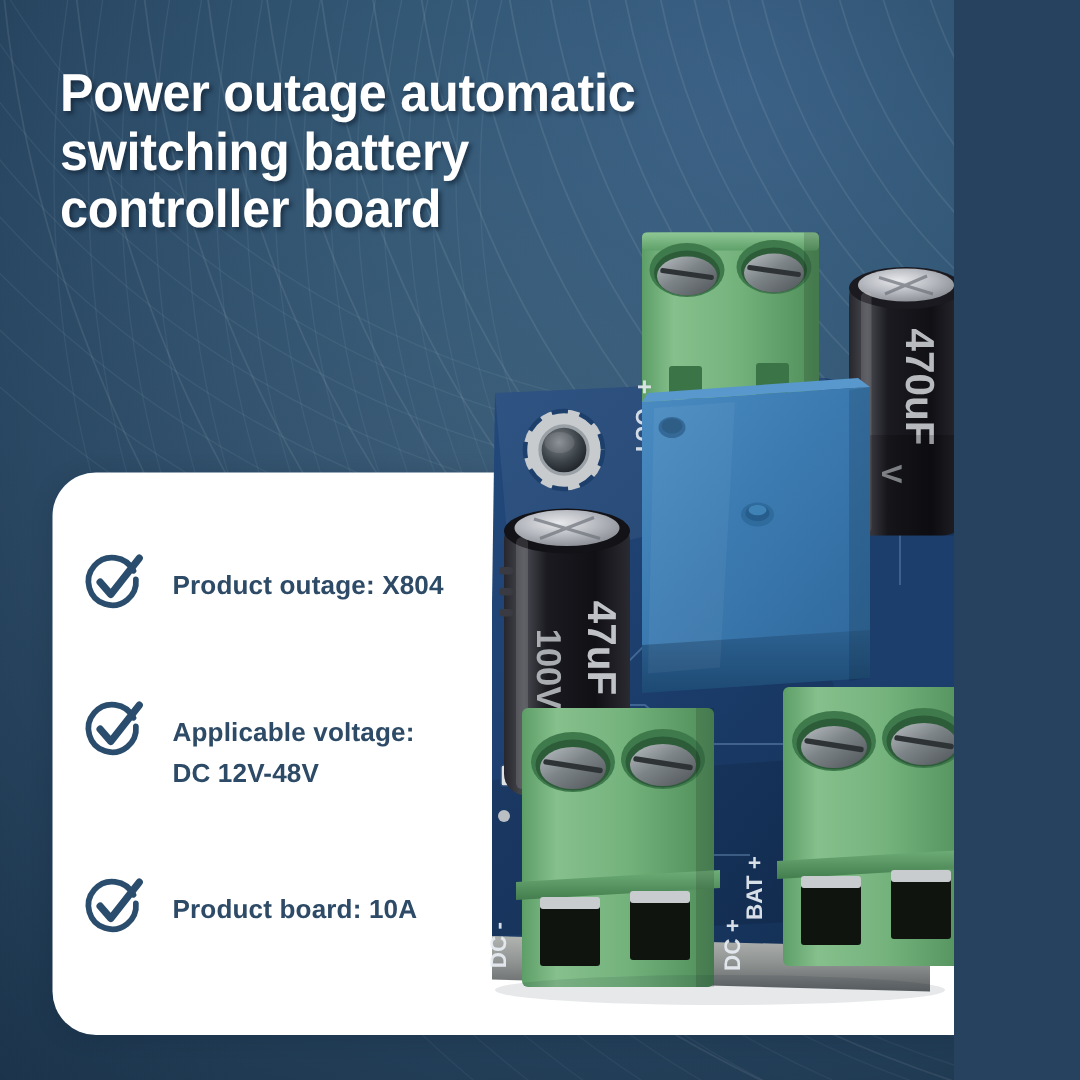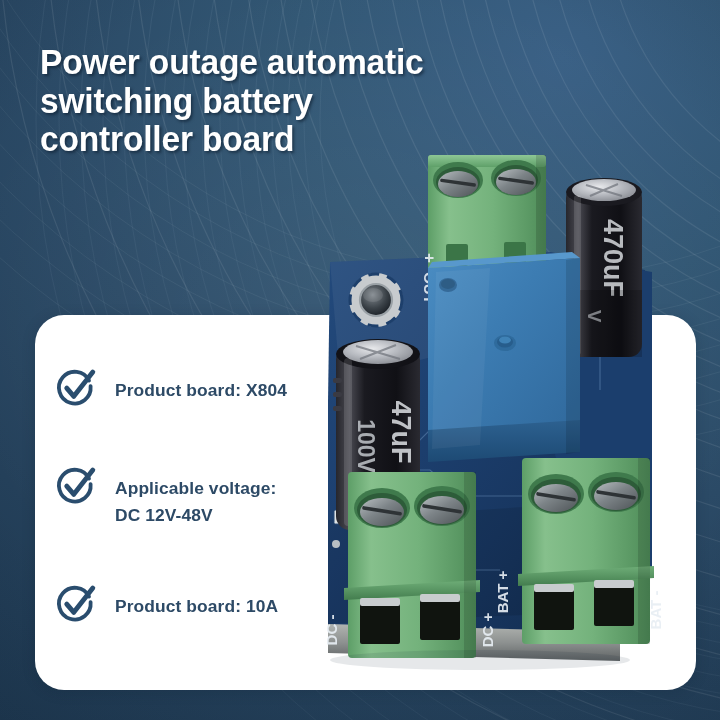--- a/index.html
+++ b/index.html
@@ -2,21 +2,21 @@
 <html><head>
 <meta charset="utf-8">
 <title>Product Banner</title>
 <style>
   html,body{margin:0;padding:0;}
   body{
     width:720px;height:720px;overflow:hidden;
     font-family:"Liberation Sans","DejaVu Sans",sans-serif;
     background:#26425f;
   }
-  #stage{position:relative;width:720px;height:720px;overflow:hidden;}
+  #stage{position:relative;width:636px;height:720px;overflow:hidden;}
 
   
   .bg-base{
     position:absolute;inset:0;
     background:
       radial-gradient(130% 115% at 78% 8%, #3a6085 0%, #325774 28%, #2b4a66 55%, #24405a 78%, #1e3850 100%);
   }
   .bg-vignette{
     position:absolute;inset:0;
     background:radial-gradient(125% 105% at 50% 45%, rgba(255,255,255,0.055) 0%, rgba(255,255,255,0.0) 46%, rgba(8,22,38,0.30) 100%);
@@ -161,21 +161,21 @@
 
   <div class="features">
 
     <div class="feature f0">
       <span class="chk">
         <svg viewBox="0 0 44 44" xmlns="http://www.w3.org/2000/svg">
           <path d="M36.5 13.5 A17 17 0 1 0 38.2 19.5" fill="none" stroke="#2a4d6e" stroke-width="4.1" stroke-linecap="round"></path>
           <path d="M12.6 21.6 L20.2 30.4 L40.6 4.4" fill="none" stroke="#2a4d6e" stroke-width="5.2" stroke-linecap="round" stroke-linejoin="round"></path>
         </svg>
       </span>
-      <span class="ftext">Product board: X804</span>
+      <span class="ftext">Product outage: X804</span>
     </div>
 
     <div class="feature f1">
       <span class="chk">
         <svg viewBox="0 0 44 44" xmlns="http://www.w3.org/2000/svg">
           <path d="M36.5 13.5 A17 17 0 1 0 38.2 19.5" fill="none" stroke="#2a4d6e" stroke-width="4.1" stroke-linecap="round"></path>
           <path d="M12.6 21.6 L20.2 30.4 L40.6 4.4" fill="none" stroke="#2a4d6e" stroke-width="5.2" stroke-linecap="round" stroke-linejoin="round"></path>
         </svg>
       </span>
       <span class="ftext">Applicable voltage:

